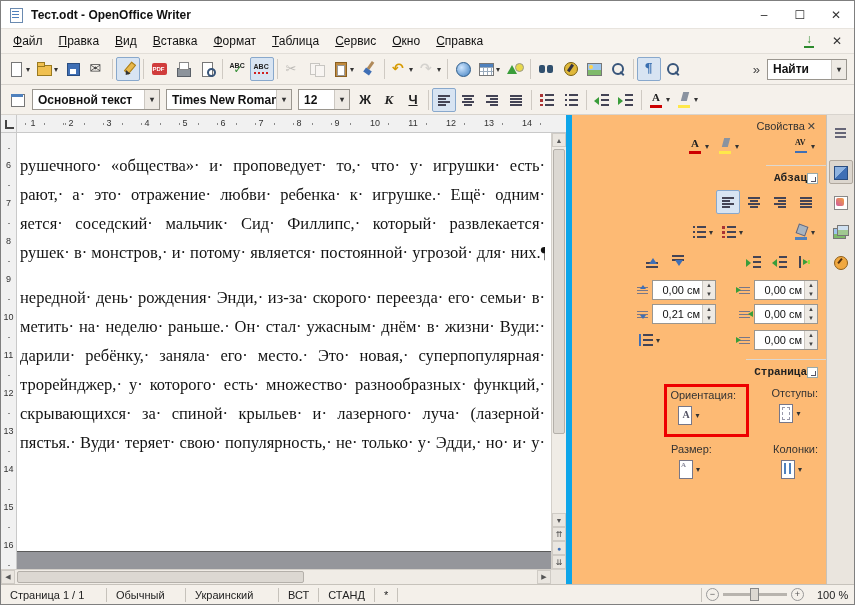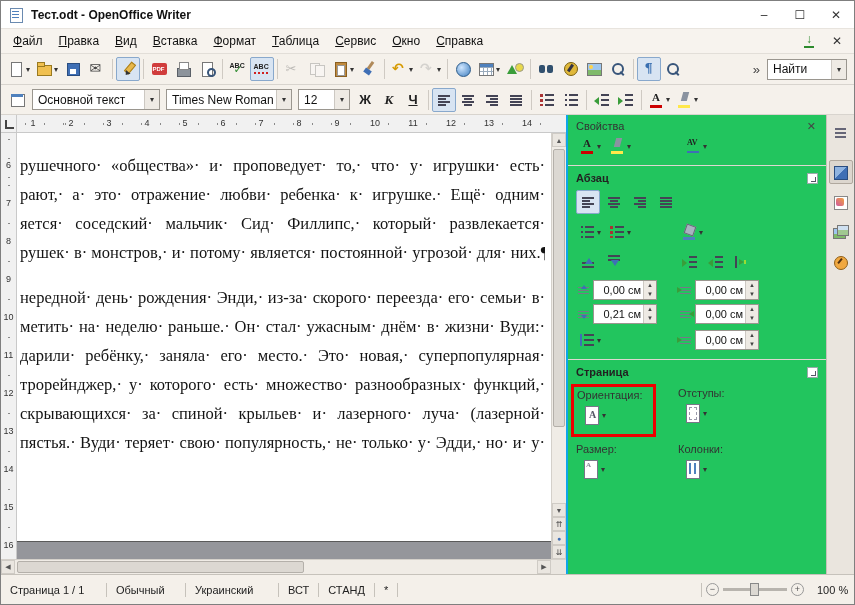--- a/index.html
+++ b/index.html
@@ -25,21 +25,21 @@
   .tbtn{display:inline-flex;align-items:center;justify-content:center;height:24px;min-width:24px;padding:1px 2px;border:1px solid transparent;border-radius:2px;flex:none;}
   .tbtn.toggled{background:#d8e4f2;border-color:#88a8cc;}
   .tbtn.disabled .g,.tbtn.disabled .glabel{opacity:.35;filter:grayscale(.9);}
   .tsep{width:1px;height:20px;background:#cfcac3;margin:0 3px;flex:none;}
   .caret{font-size:8px;color:#333;margin-left:1px;flex:none;}
   .glabel{font-size:13px;color:#222;padding:0 2px;}
   .lbl-b{font-weight:bold;}
   .lbl-i{font-style:italic;font-family:"Liberation Serif",serif;font-weight:bold;}
   .lbl-u{text-decoration:underline;font-weight:bold;}
 
-  .combo{display:inline-flex;align-items:center;background:#fff;border:1px solid #9a968f;height:21px;font-size:12px;margin:0 3px;flex:none;}
+  .combo{display:inline-flex;align-items:center;background:#fff;border:1px solid #9a968f;height:21px;font-size:12px;margin:0 3px;flex:none;font-weight:bold;}
   .combo .cval{padding:0 5px;flex:1;white-space:nowrap;overflow:hidden;color:#111;}
   .combo .cbtn{width:15px;height:100%;border-left:1px solid #ccc8c2;display:flex;align-items:center;justify-content:center;font-size:8px;color:#333;background:#eeeae4;}
   .overflow-chevron{margin-left:auto;font-size:13px;color:#444;padding:0 4px;}
 
   
   .g{position:relative;width:17px;height:16px;display:inline-block;flex:none;}
   .g::before,.g::after{content:"";position:absolute;}
   .gbig{width:20px;height:20px;}
   .gmini{position:relative;width:15px;height:14px;display:inline-block;flex:none;}
   .gmini::before{content:"";position:absolute;left:2px;top:4px;width:11px;height:7px;background:repeating-linear-gradient(to bottom,#778 0 1px,transparent 1px 3px);}
@@ -171,28 +171,28 @@
   .navbtn{height:14px;flex:none;display:flex;align-items:center;justify-content:center;font-size:8px;color:#444;background:#eae6e0;border:1px solid #cfcbc5;}
   .navdot{color:#3f6fb5;font-size:7px;}
   .hscrollrow{height:15px;display:flex;flex:none;background:#f0ece6;border-top:1px solid #d4d0ca;}
   .hscroll{flex:1;display:flex;position:relative;}
   .harrow{width:14px;height:100%;flex:none;display:flex;align-items:center;justify-content:center;font-size:7px;color:#555;background:#eae6e0;border:1px solid #cfcbc5;}
   .htrack{flex:1;position:relative;}
   .hthumb{position:absolute;top:1px;bottom:1px;left:2px;width:55%;background:#dcd8d2;border:1px solid #b4b0aa;border-radius:2px;}
   .scorner{width:15px;flex:none;background:#eae6e0;}
 
   
-  .sidebar{width:260px;flex:none;background:#22c55e;border-left:2px solid #0ea5e9;display:flex;flex-direction:column;overflow:hidden;}
+  .sidebar{width:260px;flex:none;background:#fdba74;border-left:6px solid #0ea5e9;display:flex;flex-direction:column;overflow:hidden;align-items:flex-end;}
   .sb-header{height:22px;flex:none;display:flex;align-items:center;padding:0 8px;}
   .sb-title{font-size:11px;color:#333;flex:1;}
   .sb-close{font-size:11px;color:#444;padding:0 2px;}
   .sb-charrow{height:24px;overflow:hidden;flex:none;display:flex;gap:2px;margin:0 8px;}
   .sb-charrow .tbtn{margin-top:-3px;}
   .sb-charrow .spacegap{width:44px;}
-  .sb-sechead{display:flex;align-items:center;justify-content:space-between;padding:6px 8px 3px;border-top:1px solid #ddd8d0;margin-top:4px;}
+  .sb-sechead{display:flex;align-items:center;justify-content:space-between;padding:6px 8px 3px;border-top:1px solid #ddd8d0;margin-top:4px;font-family:Liberation Mono, monospace;}
   .sb-sechead .st{font-size:11px;font-weight:bold;color:#222;}
   .launcher{width:11px;height:11px;border:1px solid #9aa;position:relative;background:#fff;}
   .launcher::after{content:"";position:absolute;right:1px;bottom:1px;width:4px;height:4px;border-right:1px solid #556;border-bottom:1px solid #556;}
   .sb-row{display:flex;gap:2px;margin:3px 8px;align-items:center;}
   .sb-grid{display:grid;grid-template-columns:100px 1fr;margin:3px 8px;column-gap:2px;row-gap:4px;align-items:center;}
   .sb-label{font-size:11px;color:#333;}
   .cellflex{display:flex;gap:2px;align-items:center;}
   .sfield{display:inline-flex;align-items:center;background:#fff;border:1px solid #9a968f;height:20px;width:64px;font-size:11px;flex:none;}
   .sfield .fval{flex:1;text-align:right;padding-right:2px;color:#111;white-space:nowrap;}
   .spin{display:flex;flex-direction:column;width:13px;border-left:1px solid #ccc8c2;height:100%;flex:none;}
@@ -200,21 +200,21 @@
   .redbox{border:3px solid #ee0000;padding:2px 10px 5px 3px;margin-left:-5px;width:fit-content;}
   .pagebtn{display:inline-flex;align-items:center;height:28px;padding:2px 3px;border:1px solid transparent;}
 
   
   .tabstrip{width:28px;flex:none;background:#eae5de;border-left:1px solid #c8c2ba;display:flex;flex-direction:column;align-items:center;padding-top:2px;}
   .tab{width:24px;height:24px;margin:3px 0;display:flex;align-items:center;justify-content:center;border:1px solid transparent;border-radius:2px;}
   .tab.active{background:#dcd6ce;border-color:#b0a89e;}
   .tab-gap{height:10px;}
 
   
-  .statusbar{height:30px;flex:none;background:#f4f0ea;border-top:1px solid #c6c2bb;display:flex;align-items:center;font-size:11px;color:#222;}
+  .statusbar{height:20px;flex:none;background:#f4f0ea;border-top:1px solid #c6c2bb;display:flex;align-items:center;font-size:11px;color:#222;}
   .sb-cell{padding:0 9px;white-space:nowrap;}
   .sb-sep{width:1px;height:14px;background:#c6c2bb;flex:none;}
   .sb-spacer{flex:1;}
   .zbtn{width:13px;height:13px;border:1px solid #999;border-radius:50%;display:flex;align-items:center;justify-content:center;font-size:9px;line-height:1;color:#555;margin:0 4px;flex:none;}
   .ztrack{width:64px;height:3px;background:#b8b4ae;position:relative;flex:none;}
   .ztrack::before{content:"";position:absolute;left:31px;top:-3px;width:1px;height:9px;background:#999;}
   .zthumb{position:absolute;left:27px;top:-5px;width:9px;height:13px;background:#dcd8d2;border:1px solid #888;}
   .zoomval{width:46px;text-align:center;padding-right:8px;}
 </style>
 </head>

